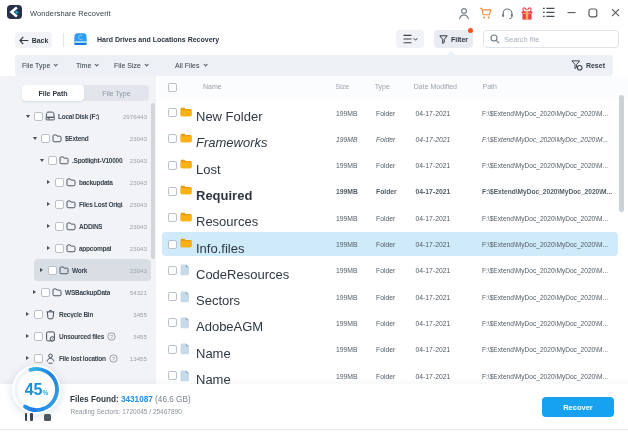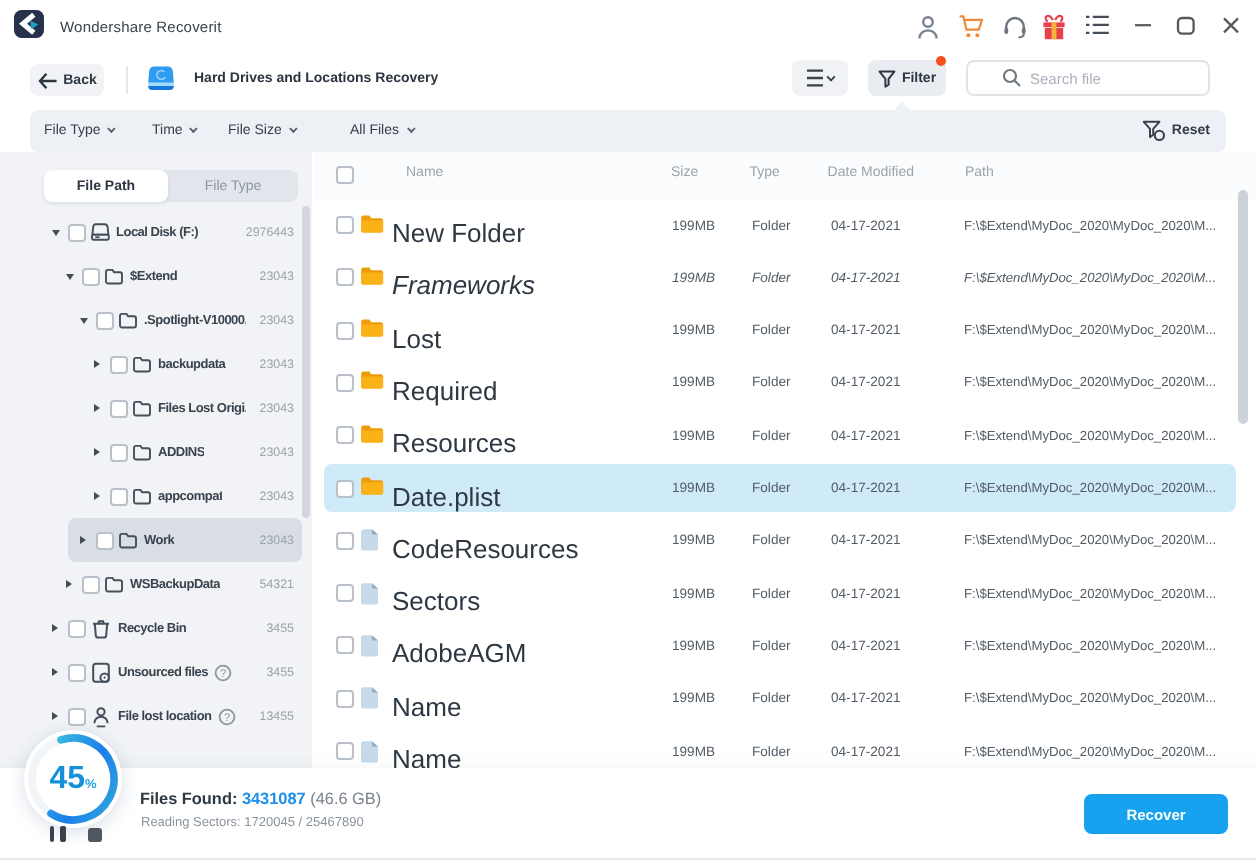--- a/index.html
+++ b/index.html
@@ -14,21 +14,21 @@
 
 #backbtn { position:absolute; left:15px; top:32px; width:37px; height:16px; background:#f1f3f6; border-radius:4px; display:flex; align-items:center; justify-content:center; gap:3px; }
 #backbtn span { font-size:7px; font-weight:bold; color:#2e3842; }
 #tdivider { position:absolute; left:63px; top:33px; width:1px; height:14px; background:#e3e6ea; }
 #driveico { position:absolute; left:73px; top:32px; }
 #heading { position:absolute; left:97px; top:35.5px; font-size:7px; font-weight:bold; color:#2b3440; }
 #menubtn { position:absolute; left:396px; top:30px; width:28px; height:18px; background:#f0f2f5; border-radius:4px; display:flex; align-items:center; justify-content:center; gap:2px; }
 #filterbtn { position:absolute; left:434px; top:30px; width:39px; height:18px; background:#e9ecf0; border-radius:4px; display:flex; align-items:center; justify-content:center; gap:3px; }
 #filterbtn span { font-size:7px; font-weight:bold; color:#2e3842; }
 #filterdot { position:absolute; left:468px; top:28px; width:5px; height:5px; border-radius:50%; background:#f4501e; }
-#searchbox { position:absolute; left:483px; top:30px; width:122px; height:18px; background:#fff; border:1px solid #e0e4e9; border-radius:4px; display:flex; align-items:center;padding-left:11px; }
+#searchbox { position:absolute; left:483px; top:30px; width:136px; height:18px; background:#fff; border:1px solid #e0e4e9; border-radius:4px; display:flex; align-items:center; }
 #searchbox span { font-size:7.5px; color:#a9b1bb; margin-left:4px; }
 
 #filterbar { position:absolute; left:15px; top:55px; width:598px; height:21px; background:#edf0f4; border-radius:4px; }
 #fnotch { position:absolute; left:446px; top:51px; width:0; height:0; border-left:5px solid transparent; border-right:5px solid transparent; border-bottom:5px solid #edf0f4; }
 .fitem { position:absolute; top:0; height:21px; display:flex; align-items:center; gap:3px; font-size:7px; color:#333d47; }
 .chev { width:3.4px; height:3.4px; border-right:1px solid #57616b; border-bottom:1px solid #57616b; transform:rotate(45deg); margin-top:-2px; margin-left:1px; }
 #resetbox { position:absolute; right:8px; top:0; height:21px; display:flex; align-items:center; gap:3px; font-size:7px; font-weight:bold; color:#333d47; }
 
 #sidebar { position:absolute; left:0; top:76px; width:156px; height:308px; background:#f1f3f6; }
 #tabs { position:absolute; left:22px; top:9px; width:127px; height:16px; background:#e2e6ec; border-radius:4px; display:flex; }
@@ -408,21 +408,21 @@
         <path d="M.6 1.9 c0-.7 .5-1.2 1.2-1.2 h2.8 l1.1 1.4 h4.7 c.7 0 1.2 .5 1.2 1.2 v4.8 c0 .7-.5 1.2-1.2 1.2 H1.8 c-.7 0-1.2-.5-1.2-1.2 Z" fill="#ef9c0c"></path>
         <path d="M.6 3.2 h10.9 v4.9 c0 .7-.5 1.2-1.2 1.2 H1.8 c-.7 0-1.2-.5-1.2-1.2 Z" fill="#fbb216"></path>
       </svg>
     </span>
     <span class="rname">Lost</span>
     <span class="rsize">199MB</span>
     <span class="rtype">Folder</span>
     <span class="rdate">04-17-2021</span>
     <span class="rpath">F:\$Extend\MyDoc_2020\MyDoc_2020\M...</span>
   </div>
-<div class="row" style="top:178.9px;">
+<div class="row" style="top:178.9px;font-weight:bold;">
     <span class="cb rcb"></span>
     <span class="rico">
       <svg width="12" height="10" viewBox="0 0 12 10">
         <path d="M.6 1.9 c0-.7 .5-1.2 1.2-1.2 h2.8 l1.1 1.4 h4.7 c.7 0 1.2 .5 1.2 1.2 v4.8 c0 .7-.5 1.2-1.2 1.2 H1.8 c-.7 0-1.2-.5-1.2-1.2 Z" fill="#ef9c0c"></path>
         <path d="M.6 3.2 h10.9 v4.9 c0 .7-.5 1.2-1.2 1.2 H1.8 c-.7 0-1.2-.5-1.2-1.2 Z" fill="#fbb216"></path>
       </svg>
     </span>
     <span class="rname">Required</span>
     <span class="rsize">199MB</span>
     <span class="rtype">Folder</span>
@@ -444,21 +444,21 @@
     <span class="rpath">F:\$Extend\MyDoc_2020\MyDoc_2020\M...</span>
   </div>
 <div class="row" style="top:231.5px;">
     <span class="cb rcb"></span>
     <span class="rico">
       <svg width="12" height="10" viewBox="0 0 12 10">
         <path d="M.6 1.9 c0-.7 .5-1.2 1.2-1.2 h2.8 l1.1 1.4 h4.7 c.7 0 1.2 .5 1.2 1.2 v4.8 c0 .7-.5 1.2-1.2 1.2 H1.8 c-.7 0-1.2-.5-1.2-1.2 Z" fill="#ef9c0c"></path>
         <path d="M.6 3.2 h10.9 v4.9 c0 .7-.5 1.2-1.2 1.2 H1.8 c-.7 0-1.2-.5-1.2-1.2 Z" fill="#fbb216"></path>
       </svg>
     </span>
-    <span class="rname">Date.plist</span>
+    <span class="rname">Info.files</span>
     <span class="rsize">199MB</span>
     <span class="rtype">Folder</span>
     <span class="rdate">04-17-2021</span>
     <span class="rpath">F:\$Extend\MyDoc_2020\MyDoc_2020\M...</span>
   </div>
 <div class="row" style="top:257.8px;">
     <span class="cb rcb"></span>
     <span class="rico">
       <svg width="10" height="12" viewBox="0 0 10 12">
         <path d="M1.7 .6 h4.2 L9 3.3 v6.8 c0 .7-.5 1.2-1.2 1.2 H1.7 c-.7 0-1.2-.5-1.2-1.2 V1.8 c0-.7 .5-1.2 1.2-1.2 Z" fill="#c7daea"></path>

